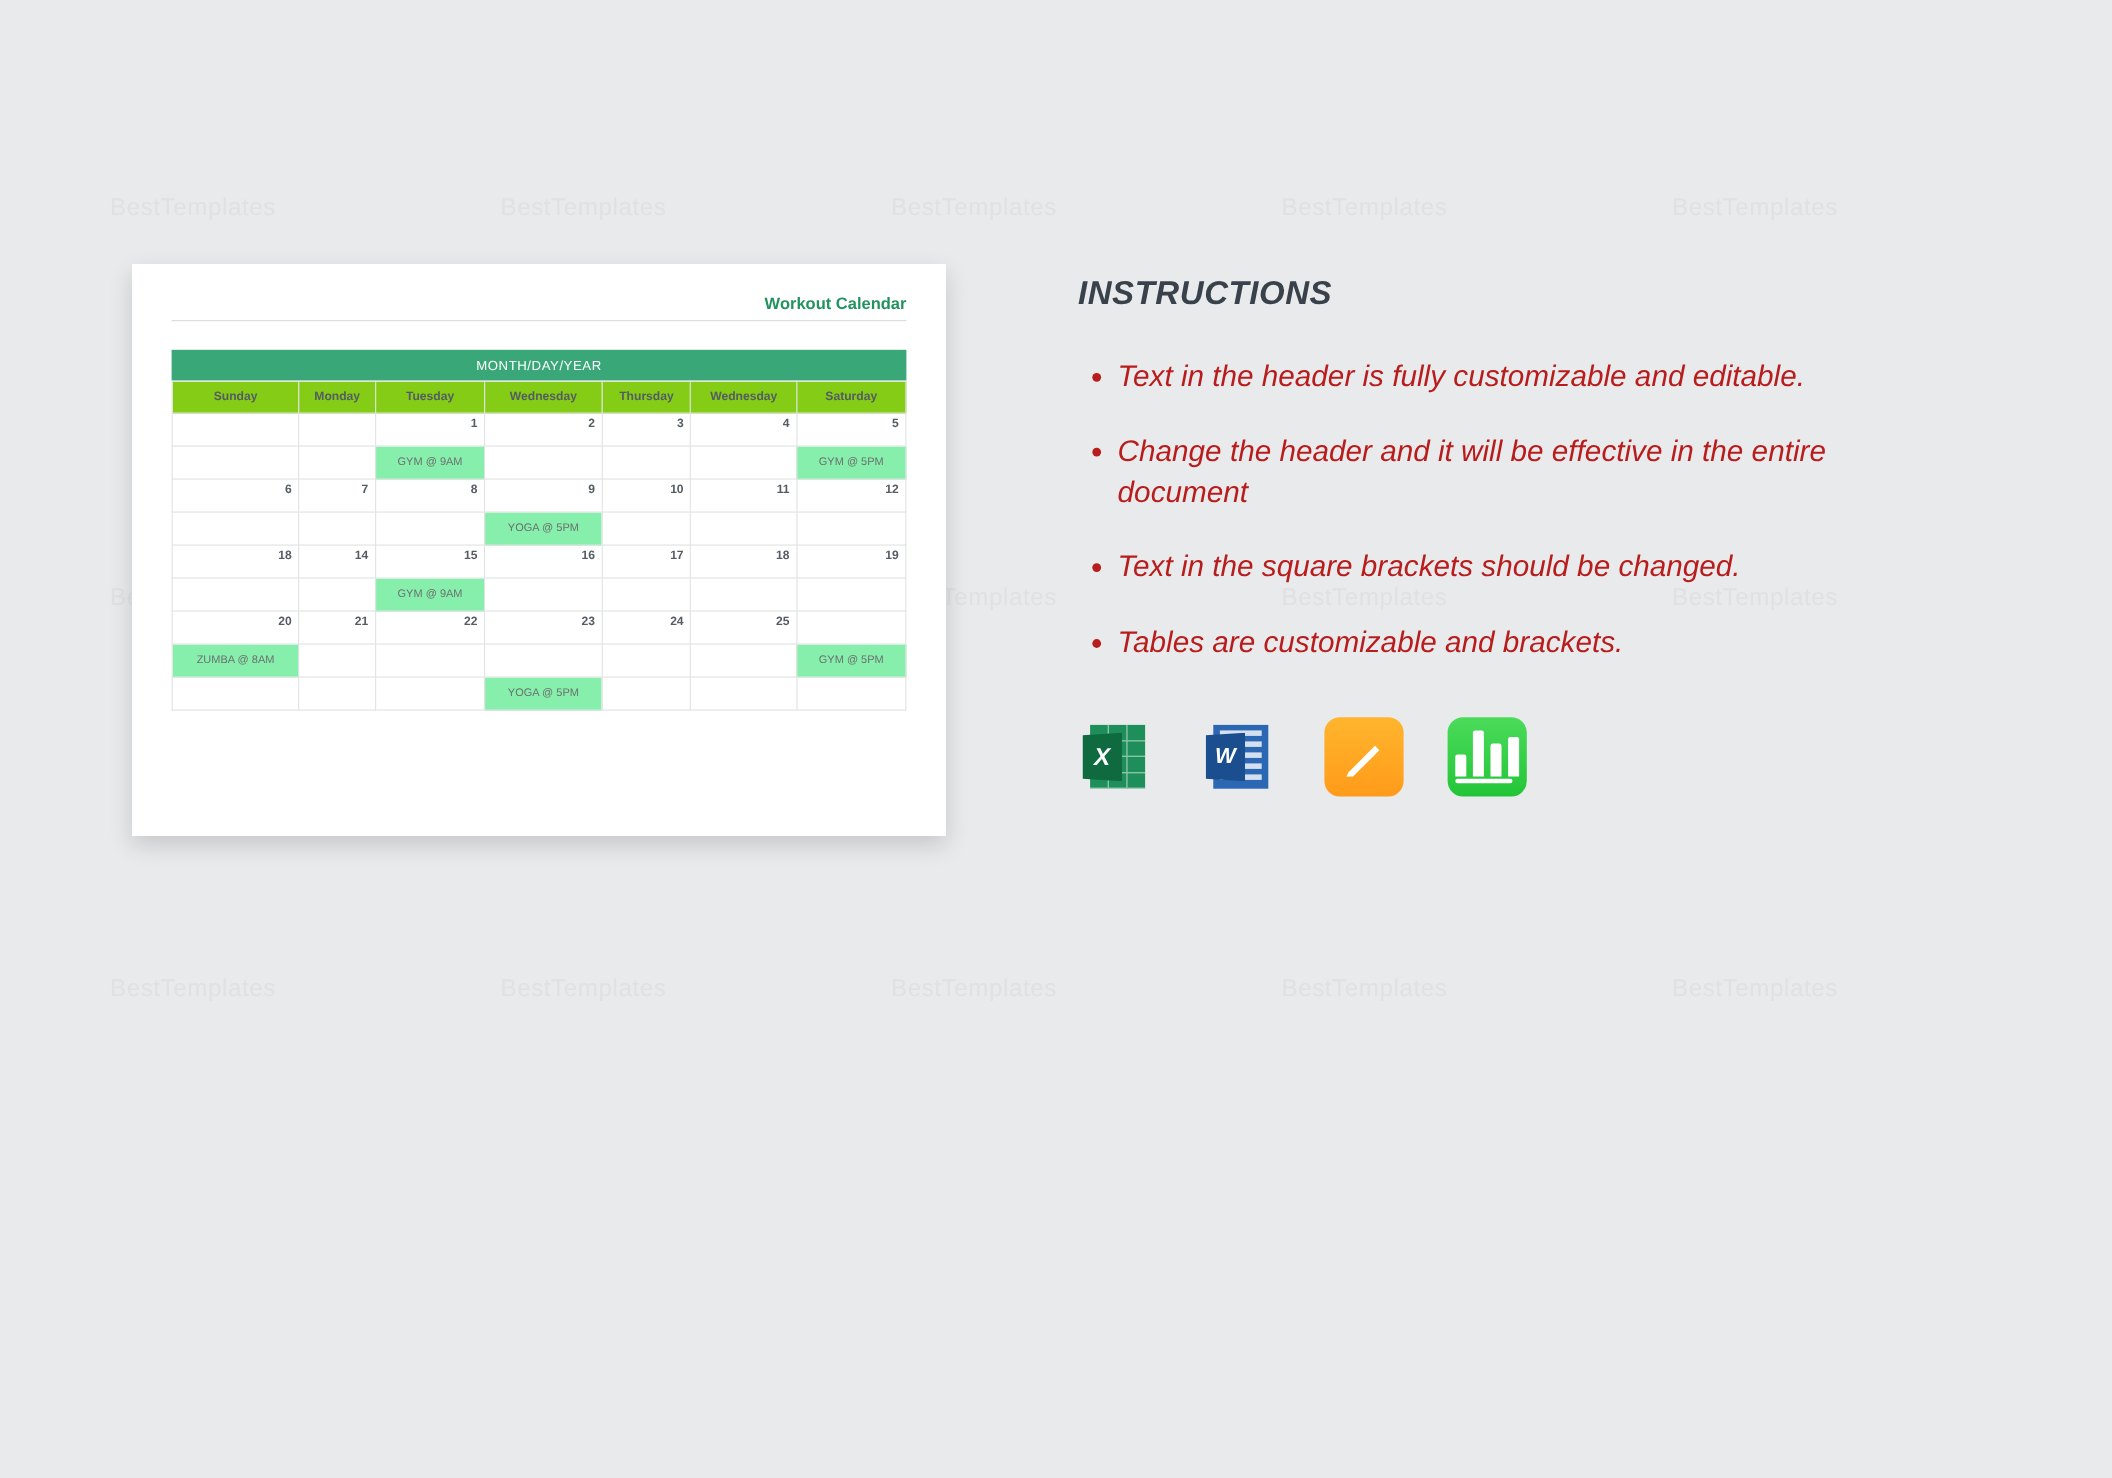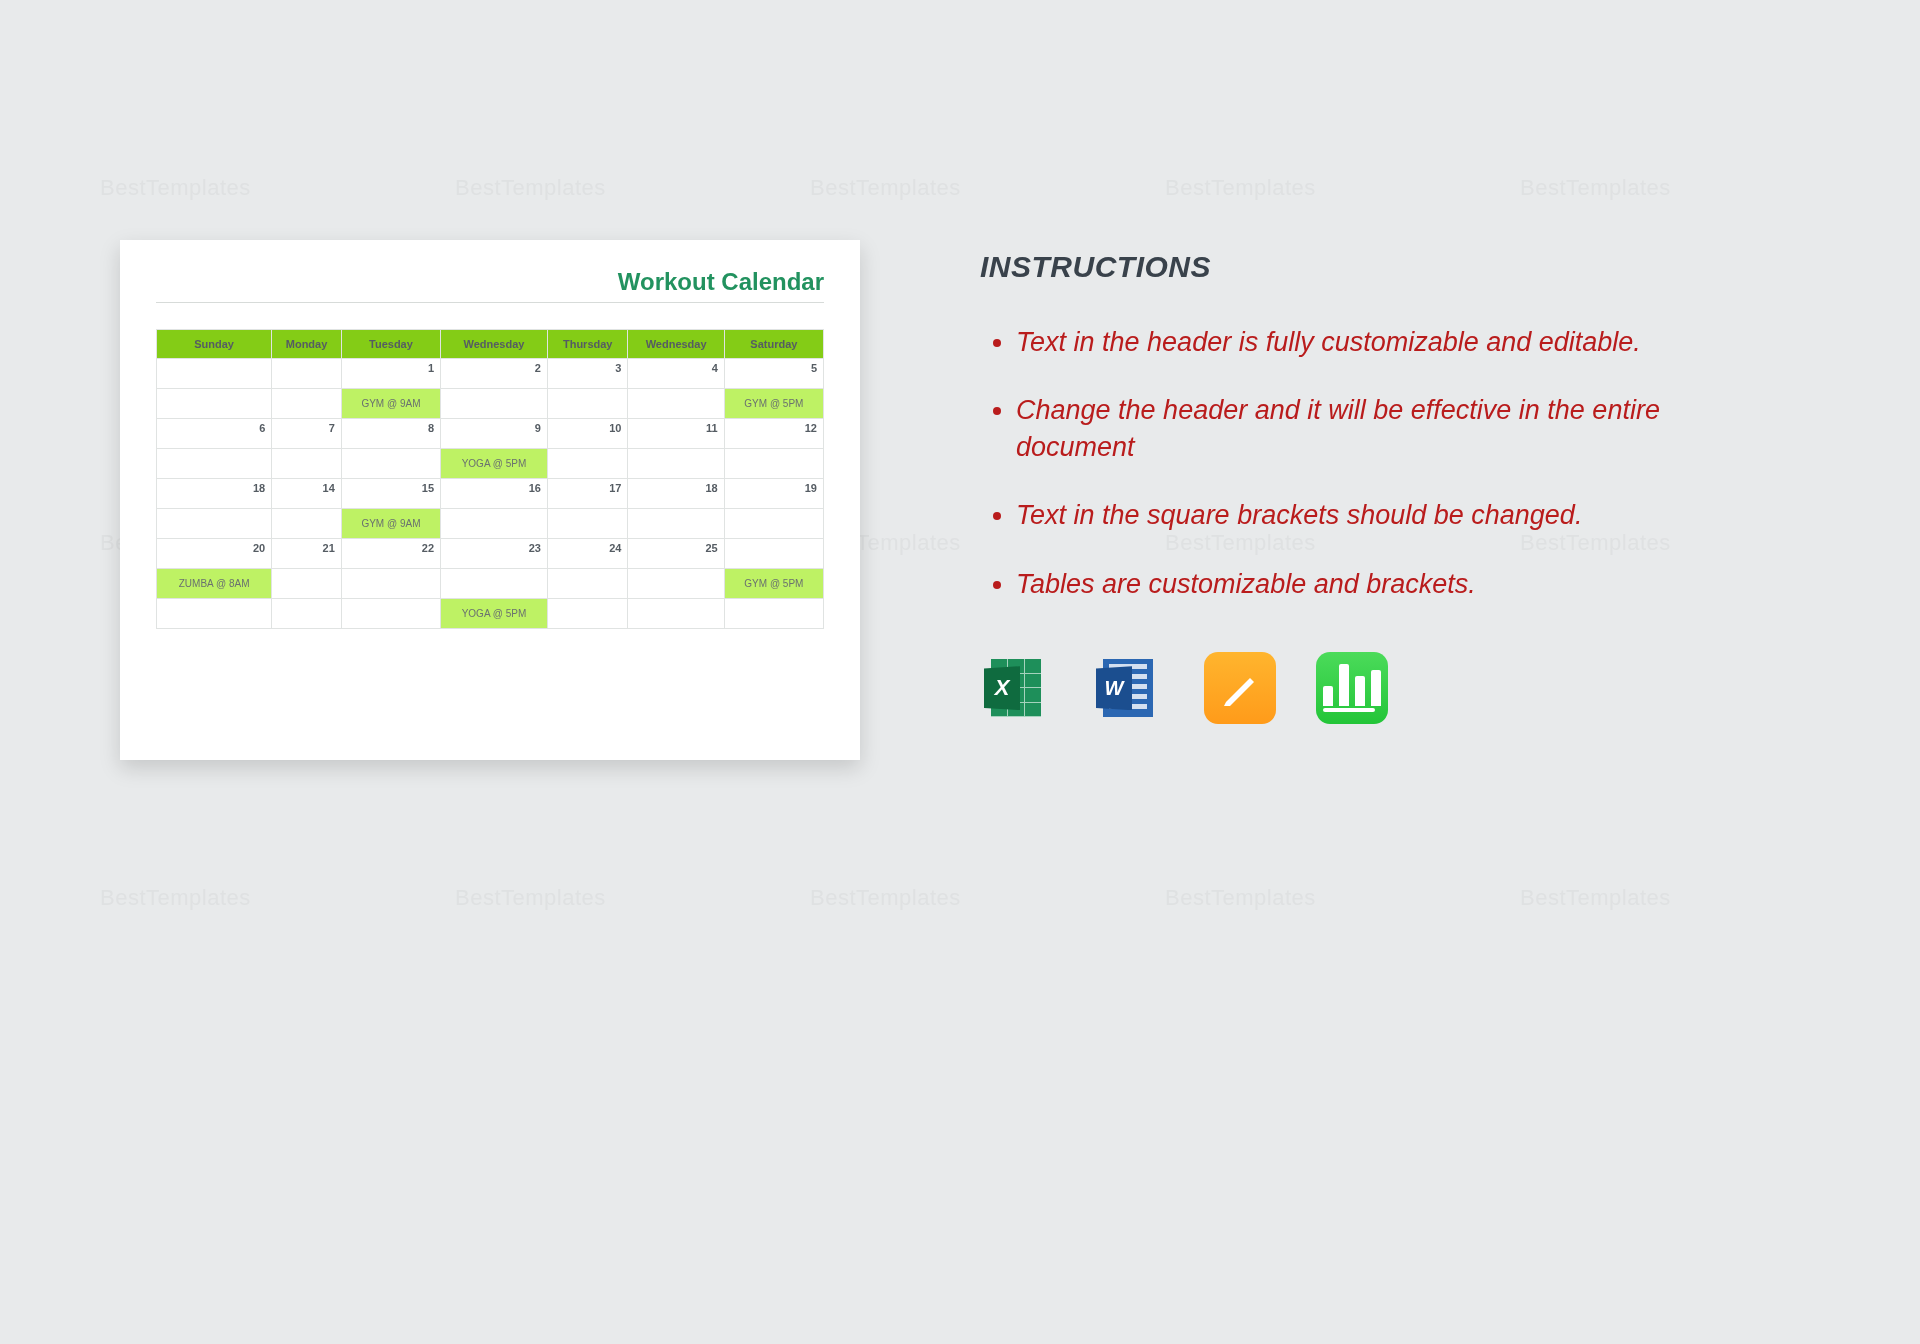--- a/index.html
+++ b/index.html
@@ -33,21 +33,21 @@
     height: 520px;
     background: #ffffff;
     box-shadow: 0 8px 20px rgba(0,0,0,0.15);
     padding: 28px 36px 30px 36px;
     flex: 0 0 auto;
   }
   .card-title {
     text-align: right;
     color: #22925f;
     font-weight: 600;
-    font-size: 24px;
+    font-size: 15px;
     padding-bottom: 6px;
   }
   .card-rule {
     height: 1px;
     background: #d7dbd9;
     margin-bottom: 26px;
   }
   .banner {
     background: #3aa778;
     color: #ffffff;
@@ -73,21 +73,21 @@
   table.cal td {
     border: 1px solid #e0e3e2;
     height: 30px;
     vertical-align: top;
     text-align: right;
     padding: 3px 6px;
     font-weight: 600;
     font-size: 11px;
   }
   table.cal td.evt {
-    background: #bef264;
+    background: #86efac;
     text-align: center;
     vertical-align: middle;
     font-weight: 500;
     font-size: 10px;
     color: #6a716f;
   }
   table.cal td.blank { background: #ffffff; }
   
   .instructions {
     flex: 1 1 auto;
@@ -184,20 +184,21 @@
 <div class="watermark" style="top:885px; left:455px;">BestTemplates</div>
 <div class="watermark" style="top:885px; left:810px;">BestTemplates</div>
 <div class="watermark" style="top:885px; left:1165px;">BestTemplates</div>
 <div class="watermark" style="top:885px; left:1520px;">BestTemplates</div>
 
 <div class="content">
 
   <div class="card">
     <div class="card-title">Workout Calendar</div>
     <div class="card-rule"></div>
+    <div class="banner">MONTH/DAY/YEAR</div>
     <table class="cal">
       <thead>
         <tr>
           <th>Sunday</th>
           <th>Monday</th>
           <th>Tuesday</th>
           <th>Wednesday</th>
           <th>Thursday</th>
           <th>Wednesday</th>
           <th>Saturday</th>

